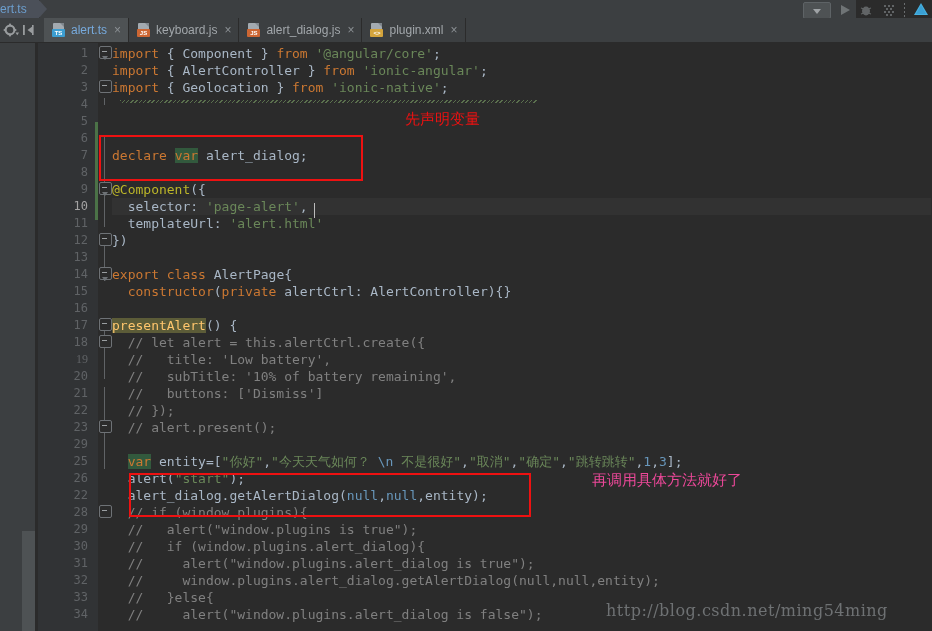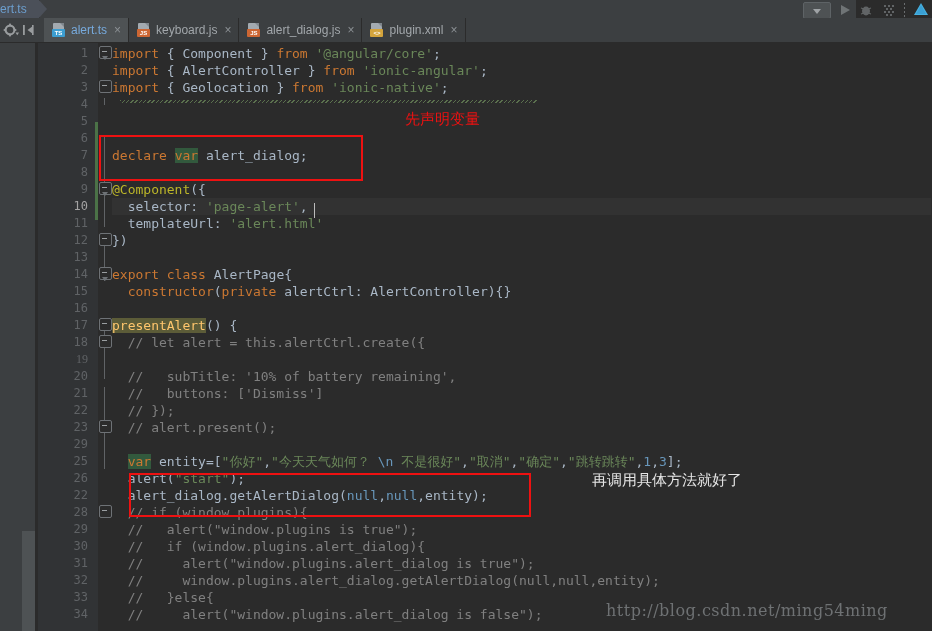--- a/index.html
+++ b/index.html
@@ -547,20 +547,21 @@
         <div class="code-line" style="top: 138px;"><span class="anno">@Component</span><span class="plain">({</span></div>
         <div class="code-line" style="top: 155px;"><span class="plain"> </span><span class="plain"> </span><span class="ident">selector</span><span class="plain">:</span><span class="plain"> </span><span class="str">'page-alert'</span><span class="plain">,</span></div>
         <div class="code-line" style="top: 172px;"><span class="plain"> </span><span class="plain"> </span><span class="ident">templateUrl</span><span class="plain">:</span><span class="plain"> </span><span class="str">'alert.html'</span></div>
         <div class="code-line" style="top: 189px;"><span class="plain">}</span><span class="plain">)</span></div>
         <div class="code-line" style="top: 206px;"></div>
         <div class="code-line" style="top: 223px;"><span class="kw">export</span><span class="plain"> </span><span class="kw">class</span><span class="plain"> </span><span class="ident">AlertPage</span><span class="plain">{</span></div>
         <div class="code-line" style="top: 240px;"><span class="plain"> </span><span class="plain"> </span><span class="kw">constructor</span><span class="plain">(</span><span class="kw">private</span><span class="plain"> </span><span class="ident">alertCtrl</span><span class="plain">:</span><span class="plain"> </span><span class="ident">AlertController</span><span class="plain">)</span><span class="plain">{</span><span class="plain">}</span></div>
         <div class="code-line" style="top: 257px;"></div>
         <div class="code-line" style="top: 274px;"><span class="hl-fn-bg">presentAlert</span><span class="plain">(</span><span class="plain">)</span><span class="plain"> </span><span class="plain">{</span></div>
         <div class="code-line" style="top: 291px;"><span class="cmt">  // let alert = this.alertCtrl.create({</span></div>
+        <div class="code-line" style="top: 308px;"><span class="cmt">  //   title: 'Low battery',</span></div>
         <div class="code-line" style="top: 325px;"><span class="cmt">  //   subTitle: '10% of battery remaining',</span></div>
         <div class="code-line" style="top: 342px;"><span class="cmt">  //   buttons: ['Dismiss']</span></div>
         <div class="code-line" style="top: 359px;"><span class="cmt">  // });</span></div>
         <div class="code-line" style="top: 376px;"><span class="cmt">  // alert.present();</span></div>
         <div class="code-line" style="top: 393px;"></div>
         <div class="code-line" style="top: 410px;"><span class="plain"> </span><span class="plain"> </span><span class="hl-kw-bg">var</span><span class="plain"> </span><span class="ident">entity</span><span class="plain">=</span><span class="plain">[</span><span class="str">"你好"</span><span class="plain">,</span><span class="str">"今天天气如何？ </span><span class="esc">\n</span><span class="str"> 不是很好"</span><span class="plain">,</span><span class="str">"取消"</span><span class="plain">,</span><span class="str">"确定"</span><span class="plain">,</span><span class="str">"跳转跳转"</span><span class="plain">,</span><span class="num">1</span><span class="plain">,</span><span class="num">3</span><span class="plain">]</span><span class="plain">;</span></div>
         <div class="code-line" style="top: 427px;"><span class="plain"> </span><span class="plain"> </span><span class="ident">alert</span><span class="plain">(</span><span class="str">"start"</span><span class="plain">)</span><span class="plain">;</span></div>
         <div class="code-line" style="top: 444px;"><span class="plain"> </span><span class="plain"> </span><span class="ident">alert_dialog</span><span class="plain">.</span><span class="ident">getAlertDialog</span><span class="plain">(</span><span class="num">null</span><span class="plain">,</span><span class="num">null</span><span class="plain">,</span><span class="ident">entity</span><span class="plain">)</span><span class="plain">;</span></div>
         <div class="code-line" style="top: 461px;"><span class="cmt">  // if (window.plugins){</span></div>
         <div class="code-line" style="top: 478px;"><span class="cmt">  //   alert("window.plugins is true");</span></div>
@@ -571,17 +572,17 @@
         <div class="code-line" style="top: 563px;"><span class="cmt">  //     alert("window.plugins.alert_dialog is false");</span></div>
       </div>
 
     <div class="right-edge-shade"></div>
   </div>
 
   <div class="redbox" id="rb0" style="left: 99px; top: 135px; width: 264px; height: 46px; border-color: rgb(238, 17, 17);"></div>
   <div class="redbox" id="rb1" style="left: 129px; top: 473px; width: 402px; height: 44px; border-color: rgb(238, 17, 17);"></div>
 
   <div class="redtext" id="an0" style="left: 405px; top: 110px; color: rgb(238, 17, 17);">先声明变量</div>
-  <div class="redtext" id="an1" style="left: 592px; top: 471px; color: #e5e5e5;">再调用具体方法就好了</div>
+  <div class="redtext" id="an1" style="left: 592px; top: 471px; color: #ec4899;">再调用具体方法就好了</div>
 
   <div class="watermark" id="wm" style="left: 606px; top: 601px; color: rgb(110, 113, 115);">http://blog.csdn.net/ming54ming</div>
 
 </div>
 
 </body></html>

